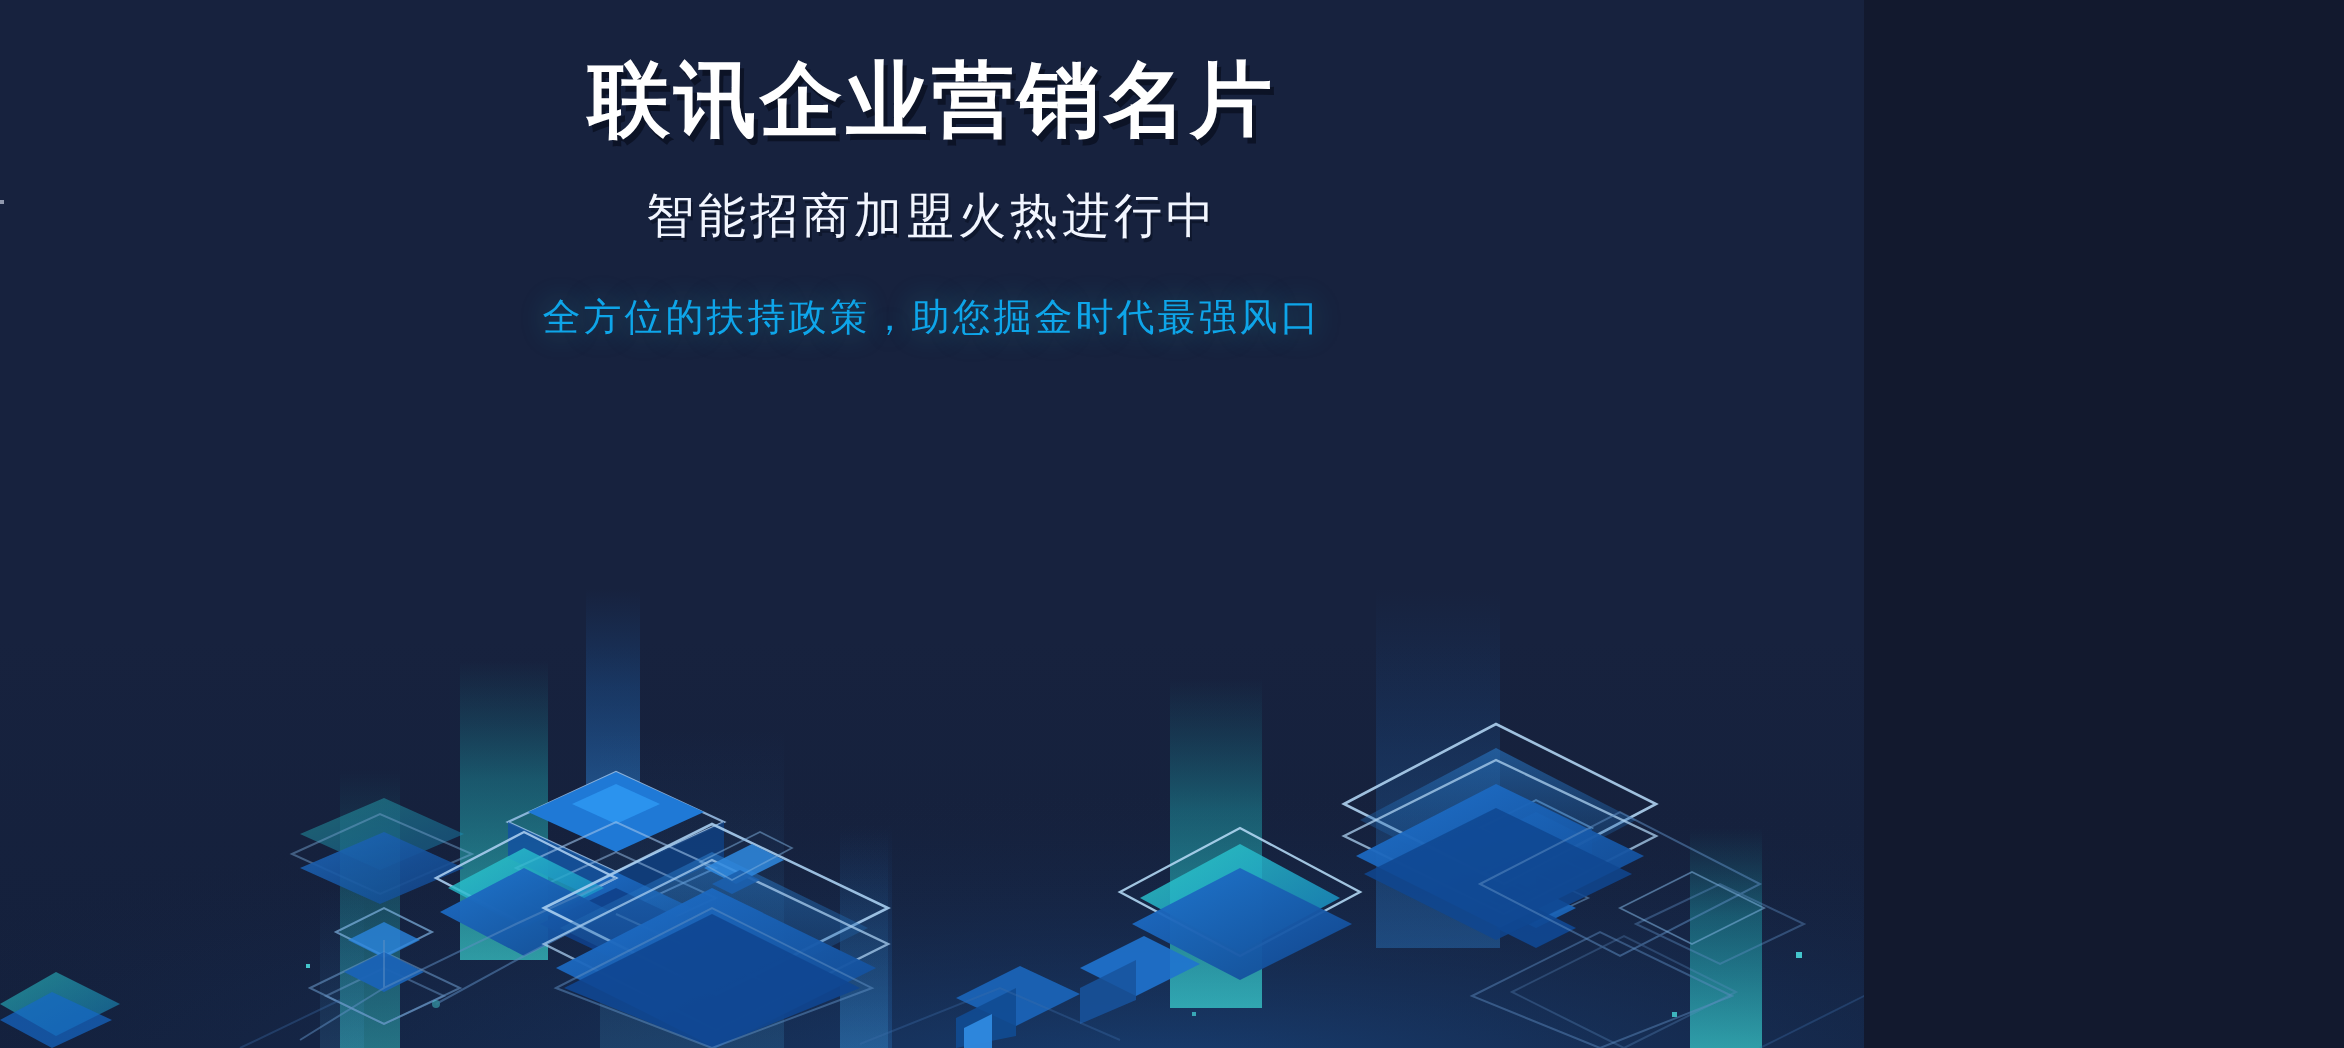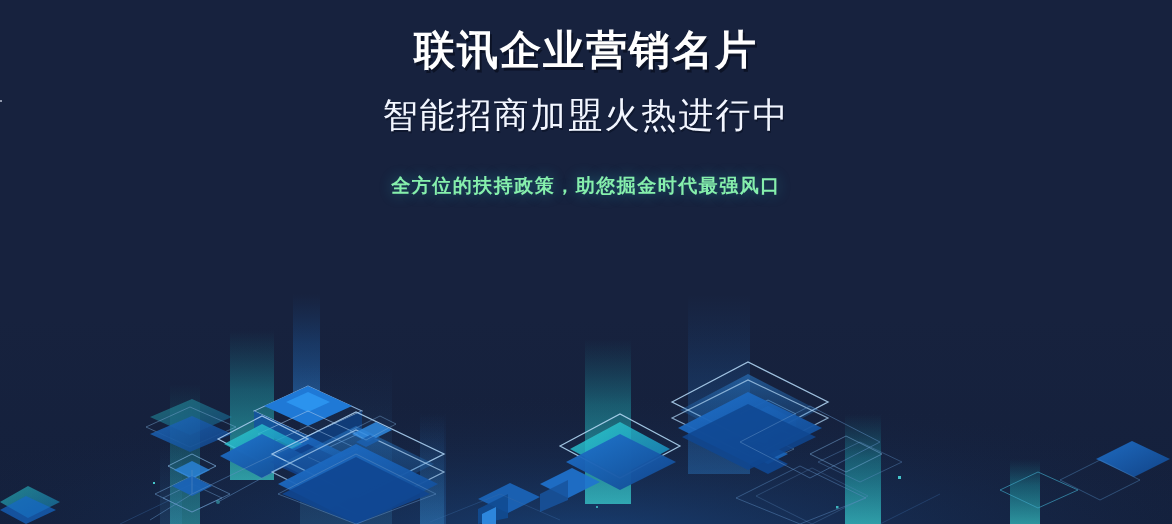--- a/index.html
+++ b/index.html
@@ -2,21 +2,21 @@
 <html><head>
 <meta charset="utf-8">
 <style>
   html, body {
     margin: 0;
     padding: 0;
     background: #12192e;
   }
   #banner {
     position: relative;
-    width: 1172px;
+    width: 932px;
     height: 524px;
     overflow: hidden;
     background: #17223e;
     font-family: "Liberation Sans", "DejaVu Sans", sans-serif;
     -webkit-font-smoothing: antialiased;
   }
   
   .bg-base {
     position: absolute;
     inset: 0;
@@ -65,35 +65,35 @@
     line-height: 1.08;
     font-weight: 700;
     letter-spacing: 1px;
     color: #ffffff;
     text-shadow: 3px 4px 0 rgba(12,19,40,0.9), 0 0 26px rgba(120,180,255,0.18);
   }
   .headline .gap { display: inline-block; width: 18px; }
   .subhead {
     margin: 0;
     padding-top: 22px;
-    font-size: 35px;
+    font-size: 24px;
     line-height: 1.15;
     font-weight: 400;
     letter-spacing: 2px;
     color: #f2f6ff;
     text-shadow: 1px 2px 0 rgba(11,18,38,0.7);
   }
   .tagline {
-    margin: 16px;
+    margin: 2px;
     padding-top: 24px;
     font-size: 19px;
     line-height: 1.2;
-    font-weight: 700;
+    font-weight: 400;
     letter-spacing: 1.5px;
-    color: #86efac;
+    color: #0ea5e9;
     text-shadow: 0 0 14px rgba(43,221,230,0.35);
   }
   
   .art {
     position: absolute;
     left: 0;
     bottom: 0;
     width: 1172px;
     height: 230px;
     z-index: 2;

